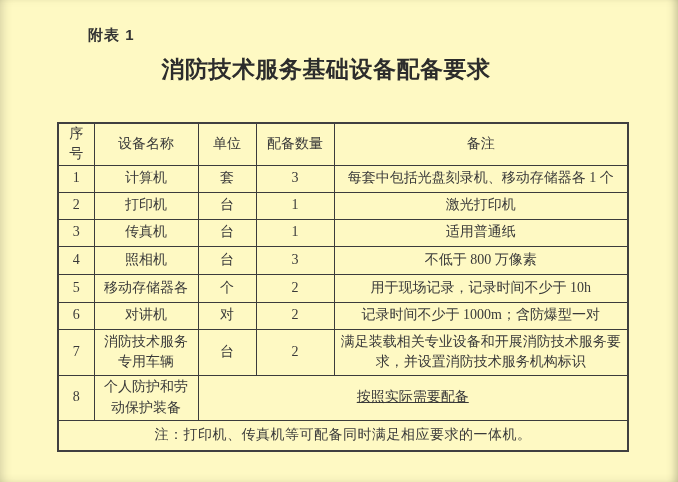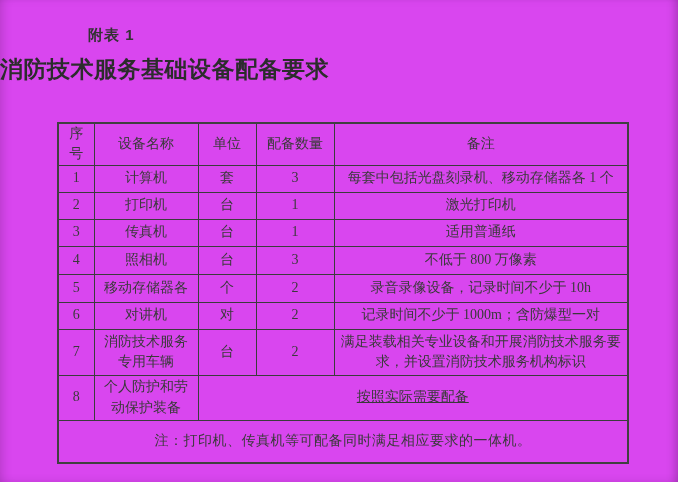--- a/index.html
+++ b/index.html
@@ -1,37 +1,37 @@
 <!DOCTYPE html>
 <html lang="zh"><head>
 <meta charset="utf-8">
 <style>
   html,body{margin:0;padding:0;background:#ffffff;}
   .page{
     position:relative;
     width:678px;height:482px;
-    background:#d946ef;
+    background:#fef9c3;
     overflow:hidden;
     font-family:"Liberation Serif","DejaVu Serif",serif;
     color:#3a3a3a;
     box-shadow:
       inset 10px 0 12px -9px rgba(0,0,0,.20),
       inset -9px 0 10px -7px rgba(0,0,0,.25),
       inset 0 -9px 10px -8px rgba(0,0,0,.07),
       inset 0 9px 10px -9px rgba(0,0,0,.05);
   }
   .doc-tag{
     position:absolute;left:88px;top:26px;
     font-family:"Liberation Sans","DejaVu Sans",sans-serif;
     font-weight:bold;font-size:15px;color:#333;
     letter-spacing:1px;
   }
   .doc-title{
-    position:absolute;left:0;top:54px;width:622px;
-    text-align:left;
+    position:absolute;left:15px;top:54px;width:622px;
+    text-align:center;
     font-weight:bold;font-size:23px;color:#2c2c2c;
     letter-spacing:0.5px;
   }
   table.equip{
     position:absolute;left:57px;top:122px;
     width:570px;
     border-collapse:collapse;
     table-layout:fixed;
     border:2px solid #404040;
   }
@@ -47,21 +47,21 @@
   }
   col.c-num{width:36px;}
   col.c-name{width:104px;}
   col.c-unit{width:58px;}
   col.c-qty{width:78px;}
   col.c-remark{width:294px;}
   tr.h27{height:27px;}
   tr.h28{height:28px;}
   tr.h46{height:46px;}
   tr.h45{height:45px;}
-  tr.h43{height:43px;}
+  tr.h43{height:31px;}
   td.name-cell{padding:0 7px;margin-top:44px;}
   td.remark-cell{
     text-align:left;
     font-size:13px;
     padding:2px 8px;
   }
   td.merged-cell{
     text-align:left;
     font-size:14px;
     padding:0 10px;
@@ -129,21 +129,21 @@
         <td>台</td>
         <td>3</td>
         <td class="remark-cell">不低于 800 万像素</td>
       </tr>
 
       <tr class="h28">
         <td>5</td>
         <td class="name-cell">移动存储器各</td>
         <td>个</td>
         <td>2</td>
-        <td class="remark-cell">录音录像设备，记录时间不少于 10h</td>
+        <td class="remark-cell">用于现场记录，记录时间不少于 10h</td>
       </tr>
 
       <tr class="h27">
         <td>6</td>
         <td class="name-cell">对讲机</td>
         <td>对</td>
         <td>2</td>
         <td class="remark-cell">记录时间不少于 1000m；含防爆型一对</td>
       </tr>
 

